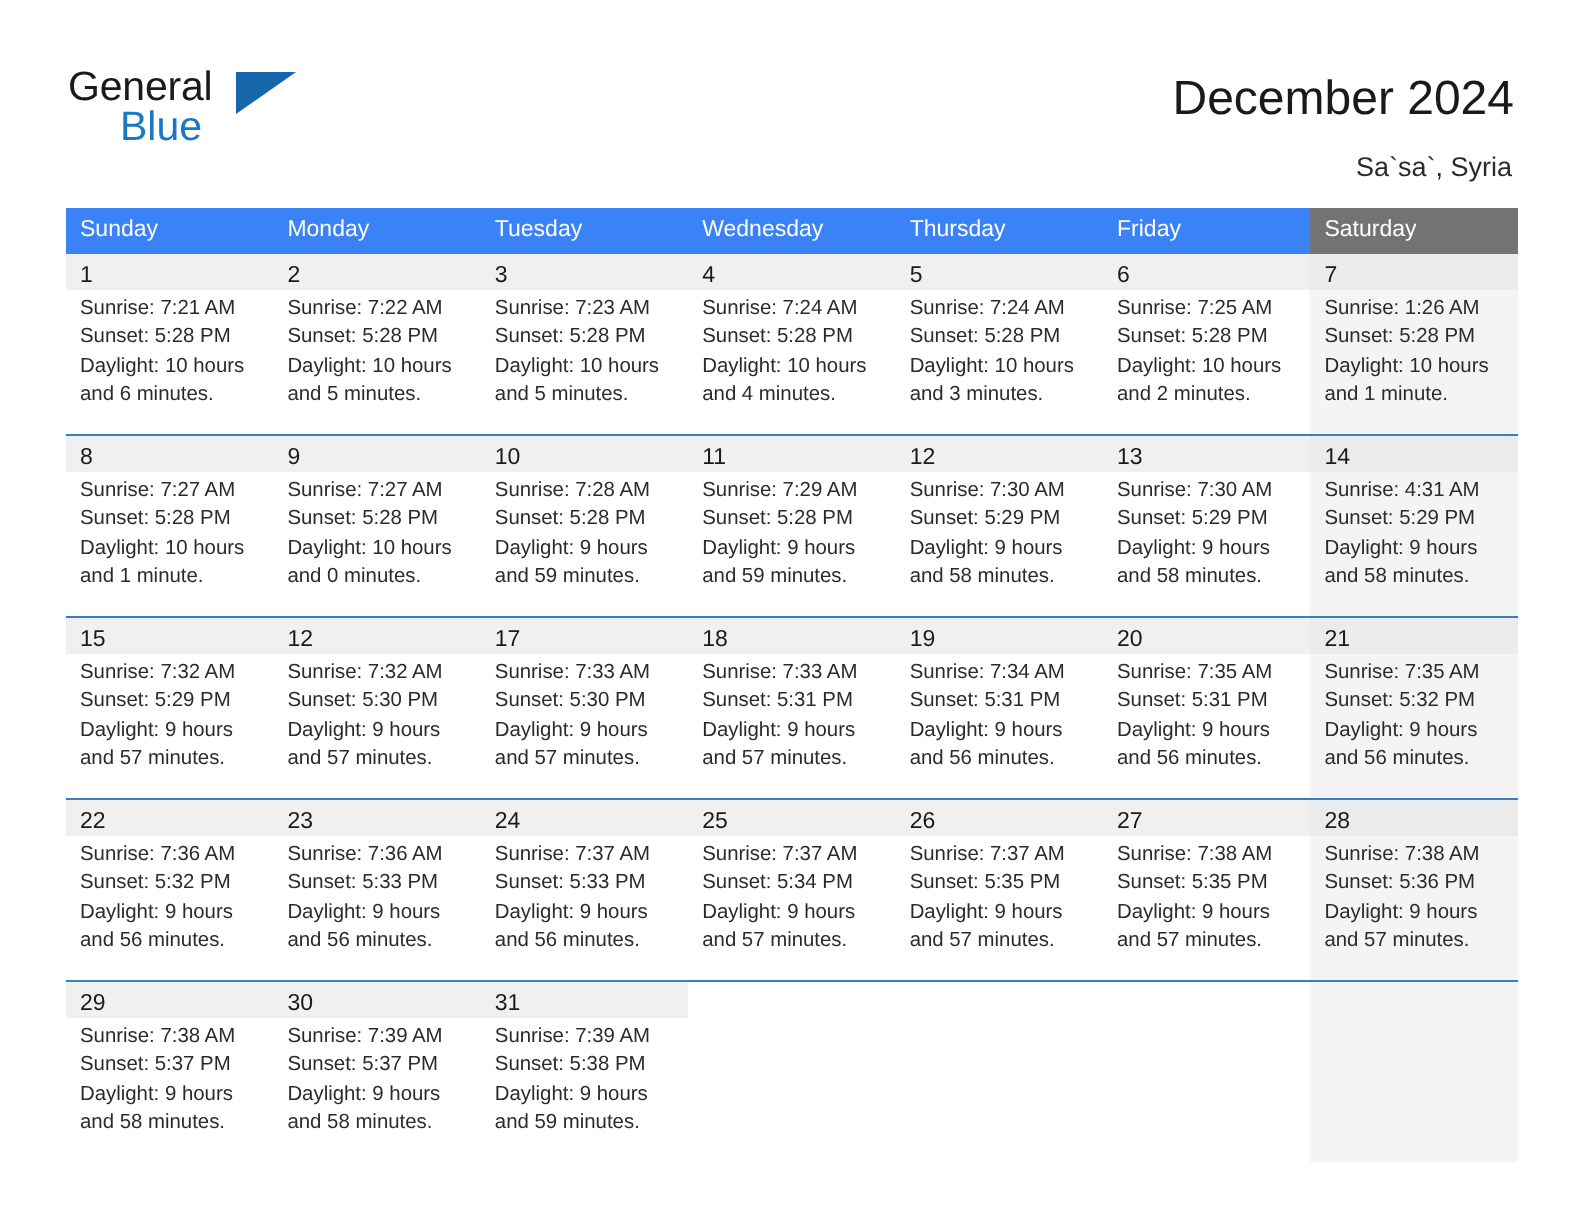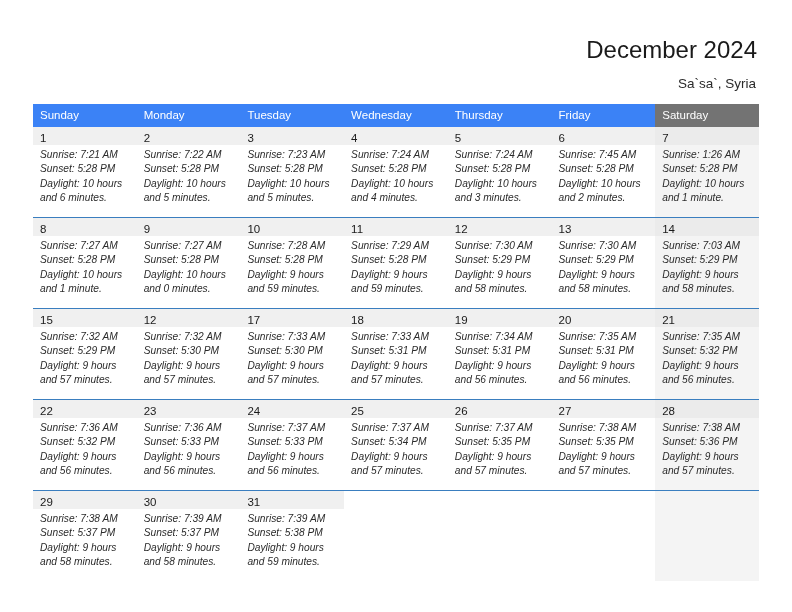--- a/index.html
+++ b/index.html
@@ -136,41 +136,45 @@
   }
   .daynum {
     font-size: 11.5px;
     color: #1a1a1a;
   }
   .details {
     padding: 3px 6px 0 7px;
     font-size: 10.2px;
     line-height: 14.3px;
     color: #2b2b2b;
-    font-style: italic;
   }
   .details .ln {
     white-space: nowrap;
   }
   td.empty {
     background: #ffffff;
     padding: 0;
     border-top: 1px solid #3a7ebf;
   }
   td.empty.sat {
     background: #f4f4f4;
   }
 </style>
 </head>
 <body>
 
 <div class="page">
 
   <div class="top">
 
+    <div class="logo">
+      <span class="logo-general">General</span>
+      <span class="logo-tri"></span>
+      <span class="logo-blue">Blue</span>
+    </div>
 
     <div class="month-title">December 2024</div>
     <div class="location">Sa`sa`, Syria</div>
   </div>
 
   <div class="calendar">
     <table class="cal-table">
       <thead>
         <tr>
           <th>Sunday</th>
@@ -225,21 +229,21 @@
               <div class="details">
                 <div class="ln">Sunrise: 7:24 AM</div>
                 <div class="ln">Sunset: 5:28 PM</div>
                 <div class="ln">Daylight: 10 hours</div>
                 <div class="ln">and 3 minutes.</div>
               </div>
             </td>
             <td class="day first-row">
               <div class="daynum-band"><span class="daynum">6</span></div>
               <div class="details">
-                <div class="ln">Sunrise: 7:45 AM</div>
+                <div class="ln">Sunrise: 7:25 AM</div>
                 <div class="ln">Sunset: 5:28 PM</div>
                 <div class="ln">Daylight: 10 hours</div>
                 <div class="ln">and 2 minutes.</div>
               </div>
             </td>
             <td class="day sat first-row">
               <div class="daynum-band"><span class="daynum">7</span></div>
               <div class="details">
                 <div class="ln">Sunrise: 1:26 AM</div>
                 <div class="ln">Sunset: 5:28 PM</div>
@@ -299,21 +303,21 @@
               <div class="details">
                 <div class="ln">Sunrise: 7:30 AM</div>
                 <div class="ln">Sunset: 5:29 PM</div>
                 <div class="ln">Daylight: 9 hours</div>
                 <div class="ln">and 58 minutes.</div>
               </div>
             </td>
             <td class="day sat">
               <div class="daynum-band"><span class="daynum">14</span></div>
               <div class="details">
-                <div class="ln">Sunrise: 7:03 AM</div>
+                <div class="ln">Sunrise: 4:31 AM</div>
                 <div class="ln">Sunset: 5:29 PM</div>
                 <div class="ln">Daylight: 9 hours</div>
                 <div class="ln">and 58 minutes.</div>
               </div>
             </td>
           </tr>
           <tr>
             <td class="day">
               <div class="daynum-band"><span class="daynum">15</span></div>
               <div class="details">

